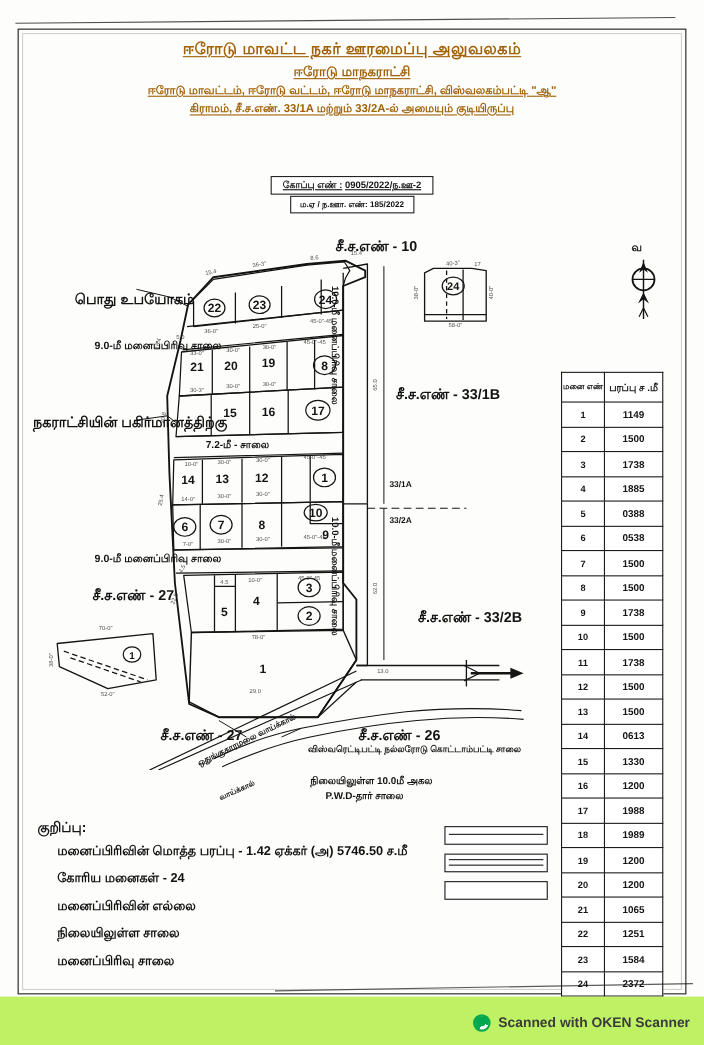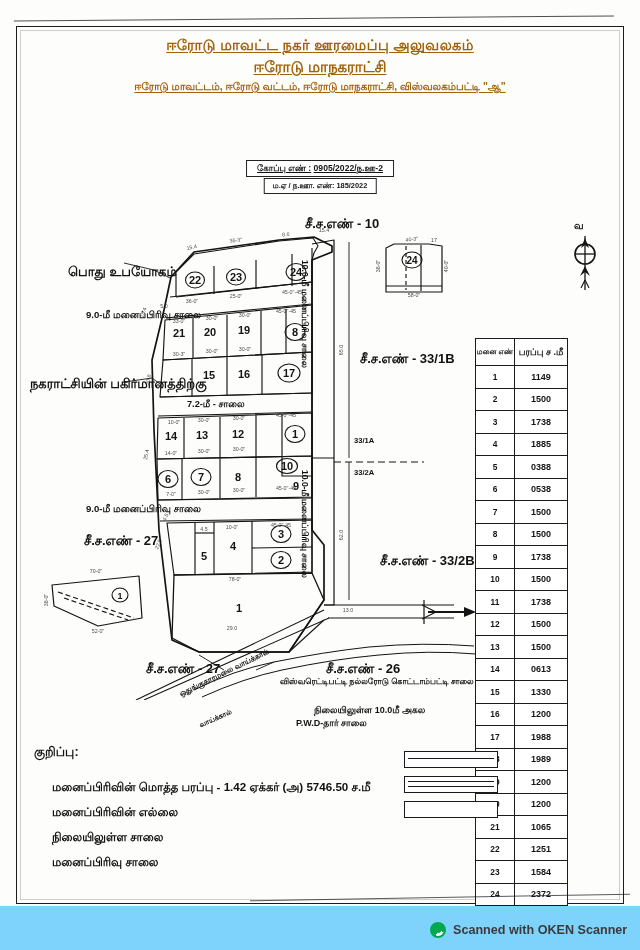--- a/index.html
+++ b/index.html
@@ -32,21 +32,21 @@
     text-align:center;
   }
   .t-line{
     display:block;
     margin:0 auto 4px auto;
     line-height:1.25;
     color:#a16207;
   }
   .t1{font-size:14.5px;font-weight:700;letter-spacing:.4px;
       text-decoration:underline;text-underline-offset:2px;}
-  .t2{font-size:15px;font-weight:700;text-decoration:underline;text-underline-offset:2px;}
+  .t2{font-size:12px;font-weight:700;text-decoration:underline;text-underline-offset:2px;}
   .t3{font-size:10.3px;font-weight:600;text-decoration:underline;text-underline-offset:2px;
       width:520px;}
   .t4{font-size:10.3px;font-weight:600;text-decoration:underline;text-underline-offset:2px;
       width:460px;}
   .t5{font-size:10.3px;font-weight:600;text-decoration:underline;text-underline-offset:2px;
       width:520px;}
 
   .refbox{
     position:absolute;left:50%;transform:translateX(-50%);
     border:1px solid #222;background:#fff;
@@ -64,45 +64,45 @@
   
   .drawing{position:absolute;left:24px;top:200px;width:470px;height:500px;}
   .drawing svg{position:absolute;left:0;top:0;}
 
   
   .anno{position:absolute;font-size:13px;font-weight:600;white-space:nowrap;color:#121212;}
   .anno.small{font-size:7.6px;}
 
   
   .plot-table{
-    position:absolute;left:475px;top:338px;
+    position:absolute;left:510px;top:338px;
     border:1.4px solid #1b1b1b;border-collapse:collapse;background:#fff;
   }
   .plot-table td,.plot-table th{
     border:1px solid #1b1b1b;
     font-size:8.4px;font-weight:600;text-align:center;
     padding:0;height:21.5px;color:#141414;
   }
   .plot-table th{font-size:7.2px;line-height:1.15;height:26px;font-weight:700;}
   .plot-table .c-no{width:38px;}
   .plot-table .c-area{width:52px;font-size:9px;}
 
   
   .notes{position:absolute;left:34px;top:745px;width:470px;}
   .notes-head{font-size:12.5px;font-weight:700;
-              text-underline-offset:3px;margin-bottom:14px;}
+              text-underline-offset:3px;margin-bottom:0;}
   .note-row{display:flex;align-items:center;height:25px;padding-left:18px;}
   .note-row .txt{font-size:11.6px;font-weight:600;white-space:nowrap;color:#111;}
   .legend-swatch{position:absolute;left:370px;width:92px;height:15px;border:1.2px solid #1a1a1a;background:#fff;}
   .legend-swatch .mid{position:absolute;left:3px;right:3px;top:6px;height:1.4px;background:#1a1a1a;}
   .legend-swatch .mid2{position:absolute;left:3px;right:3px;top:4px;height:1px;background:#1a1a1a;}
   .legend-swatch .mid3{position:absolute;left:3px;right:3px;top:9px;height:1px;background:#1a1a1a;}
 
   
-  .scanbar{position:absolute;left:0;bottom:0;width:640px;height:44px;background:#7dd3fc;}
+  .scanbar{position:absolute;left:0;bottom:0;width:640px;height:44px;background:#bef264;}
   .scan-credit{position:absolute;left:430px;bottom:12px;display:flex;align-items:center;gap:7px;}
   .scan-credit .logo{width:16px;height:16px;border-radius:50%;
      background:conic-gradient(from 200deg,#00a94f 0 75%, #ffffff 75% 100%);
      border:2.2px solid #00a94f;box-sizing:border-box;position:relative;}
   .scan-credit .logo:after{content:"";position:absolute;left:4px;top:4px;width:5px;height:5px;
      border-radius:50%;background:#00a94f;}
   .scan-credit .ctxt{font-size:12.6px;font-weight:600;color:#3b3b3b;white-space:nowrap;}
 
   
   .skew-top{position:absolute;left:14px;top:18px;width:600px;height:10px;
@@ -115,20 +115,21 @@
 
 <div class="sheet">
 
   <div class="skew-top"></div>
   <div class="page-border"></div>
 
   <div class="title-block">
     <span class="t-line t1">ஈரோடு மாவட்ட நகர் ஊரமைப்பு அலுவலகம்</span>
     <span class="t-line t2">ஈரோடு மாநகராட்சி</span>
     <span class="t-line t3">ஈரோடு மாவட்டம், ஈரோடு வட்டம், ஈரோடு மாநகராட்சி, விஸ்வலகம்பட்டி "ஆ"</span>
+    <span class="t-line t4">கிராமம், சீ.ச.எண். 33/1A மற்றும் 33/2A-ல் அமையும் குடியிருப்பு</span>
   </div>
 
   <div class="refbox r1">
     <span class="u">கோப்பு எண் :</span>
     <span class="u">0905/2022/ந.ஊ-2</span>
   </div>
   <div class="refbox r2">
     <span>ம.ஏ / ந.ஊா. எண்: 185/2022</span>
   </div>
 
@@ -352,21 +353,21 @@
   <div class="anno" style="left:30px;top:376px;text-align:center;">நகராட்சியின் பகிர்மானத்திற்கு</div>
 
   <div class="anno" style="left:305px;top:216px;">சீ.ச.எண் - 10</div>
   <div class="anno" style="left:360px;top:351px;">சீ.ச.எண் - 33/1B</div>
   <div class="anno" style="left:380px;top:553px;">சீ.ச.எண் - 33/2B</div>
   <div class="anno" style="left:84px;top:533px;">சீ.ச.எண் - 27</div>
   <div class="anno" style="left:146px;top:661px;">சீ.ச.எண் - 27</div>
   <div class="anno" style="left:326px;top:661px;">சீ.ச.எண் - 26</div>
 
   <div class="anno small" style="left:280px;top:677px;font-size:8px;">விஸ்வரெட்டிபட்டி நல்லரோடு கொட்டாம்பட்டி சாலை</div>
-  <div class="anno" style="left:282px;top:705px;font-size:9px;margin-left:32px;">நிலையிலுள்ள 10.0மீ அகல</div>
+  <div class="anno" style="left:282px;top:705px;font-size:9px;">நிலையிலுள்ள 10.0மீ அகல</div>
   <div class="anno" style="left:296px;top:718px;font-size:9px;">P.W.D-தார் சாலை</div>
 
   <div class="anno small" style="left:178px;top:690px;transform:rotate(-26deg);transform-origin:left top;">ஒதுங்குகாரமலை வாய்க்கால்</div>
   <div class="anno small" style="left:198px;top:722px;transform:rotate(-24deg);transform-origin:left top;font-size:7px;">வாய்க்கால்</div>
 
   <table class="plot-table">
     <thead>
       <tr>
         <th class="c-no">மனை எண்</th>
         <th class="c-area">பரப்பு ச .மீ</th>
@@ -470,20 +471,23 @@
           <td class="c-area">2372</td>
         </tr>
     </tbody>
   </table>
 
   <div class="notes">
     <div class="notes-head">குறிப்பு:</div>
 
     <div class="note-row">
       <span class="txt">மனைப்பிரிவின் மொத்த பரப்பு - 1.42 ஏக்கர் (அ) 5746.50 ச.மீ</span>
+    </div>
+    <div class="note-row">
+      <span class="txt">கோரிய மனைகள் - 24</span>
     </div>
     <div class="note-row">
       <span class="txt">மனைப்பிரிவின் எல்லை</span>
       <span class="legend-swatch" style="top:6px;">
           <span class="mid"></span>
         </span>
     </div>
     <div class="note-row">
       <span class="txt">நிலையிலுள்ள சாலை</span>
       <span class="legend-swatch" style="top:31px;">

